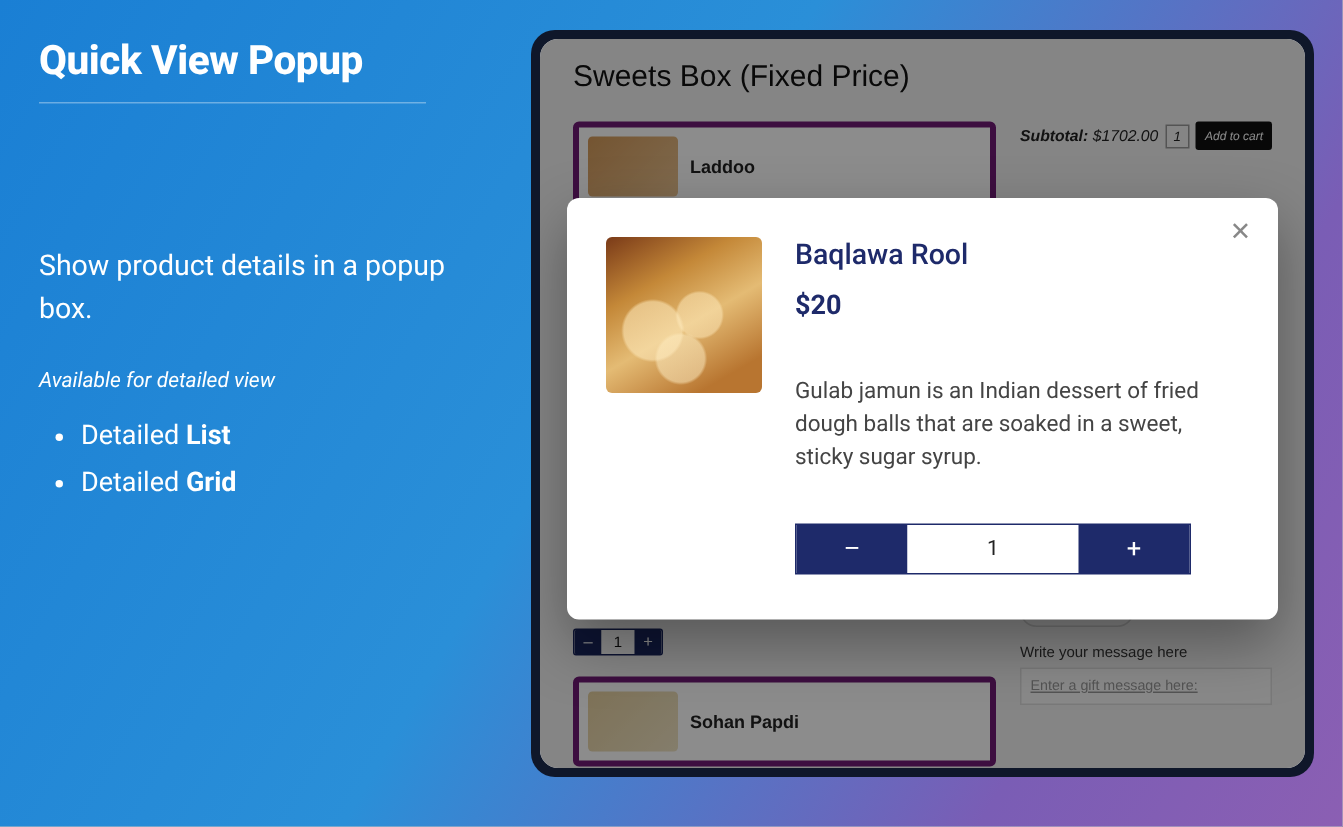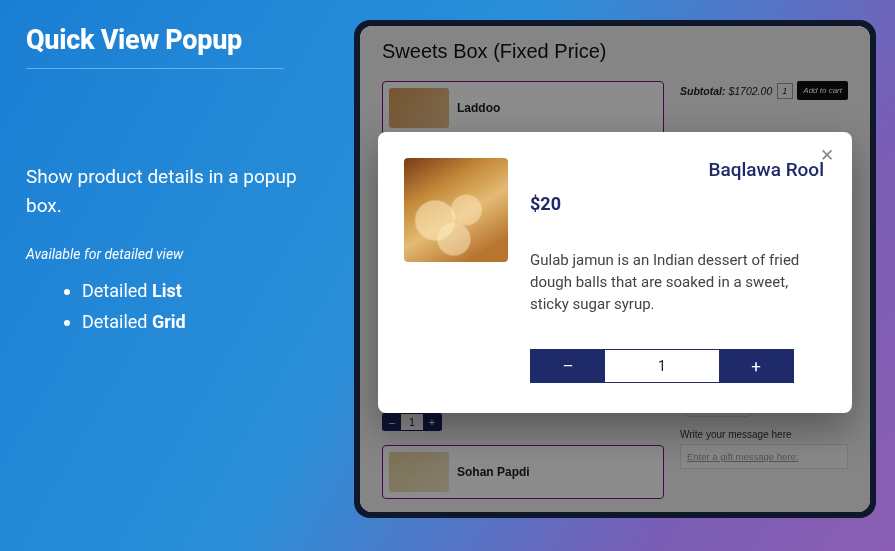--- a/index.html
+++ b/index.html
@@ -8,42 +8,42 @@
   font-family: -apple-system, BlinkMacSystemFont, "Segoe UI", Roboto, Arial, sans-serif;
   background: linear-gradient(120deg, #1a7fd4 0%, #2a8fd8 45%, #7a5db5 80%, #8b5fb3 100%);
   overflow: hidden; position: relative; color: #fff;
 }
 .left-col { position: absolute; left: 26px; top: 24px; width: 310px; }
 .title { font-size: 27px; font-weight: 800; letter-spacing: -0.3px; }
 .title-underline { border-bottom: 1px solid rgba(255,255,255,0.35); width: 258px; margin-top: 12px; }
 .desc { margin-top: 94px; font-size: 19px; line-height: 1.5; font-weight: 400; }
 .subhead { margin-top: 26px; font-size: 14px; font-style: italic; }
 .bullets { margin-top: 14px; padding-left: 28px; font-size: 18px; line-height: 1.7; }
-.bullets li { list-style: disc; margin-left: 28px; }
+.bullets li { list-style: disc; }
 .bold { font-weight: 700; }
 
 .panel-wrap {
   position: absolute; left: 354px; top: 20px; width: 522px; height: 498px;
   background: #0f172a; border-radius: 16px; padding: 6px;
 }
 .panel-inner {
   width: 100%; height: 100%; background: #f3f3f3; border-radius: 12px;
   position: relative; overflow: hidden;
 }
 .overlay {
   position: absolute; inset: 0; background: rgba(0,0,0,0.45); z-index: 5;
   border-radius: 12px;
 }
 
 
 .bg { position: absolute; inset: 0; padding: 14px 22px; color: #111; font-family: Arial, sans-serif; }
 .bg-title { font-size: 20px; font-weight: 500; margin-bottom: 18px; }
 .bg-columns { display: flex; gap: 16px; }
 .bg-list { flex: 1; }
-.bg-card { background: #fff; border: 1px solid #701a75; border-radius: 4px; padding: 6px; margin-bottom: 14px; display: flex; align-items: center; gap: 8px; }
+.bg-card { background: #fff; border: 4px solid #701a75; border-radius: 4px; padding: 6px; margin-bottom: 14px; display: flex; align-items: center; gap: 8px; }
 .bg-thumb { width: 60px; height: 40px; background: linear-gradient(135deg,#d49a5a,#e8c290); border-radius: 3px; flex-shrink: 0; }
 .bg-thumb.sp { background: linear-gradient(135deg,#e6d0a0,#f0e4c4); }
 .bg-prod-name { font-size: 12px; font-weight: 600; color: #222; }
 .bg-row2 { display: flex; align-items: center; margin-top: 4px; }
 .qty-mini { display: inline-flex; border: 1px solid #19255e; border-radius: 2px; overflow: hidden; }
 .qty-mini .btn { width: 18px; height: 16px; background: #19255e; color: #fff; font-size: 11px; display:flex; align-items:center; justify-content:center; }
 .qty-mini .val { width: 22px; height: 16px; background: #fff; color: #111; font-size: 10px; display:flex; align-items:center; justify-content:center; }
 .bg-side { width: 168px; font-size: 10.5px; color:#222; }
 .subtotal-row { display:flex; align-items:center; justify-content:space-between; margin-bottom:6px;font-style:italic; }
 .subtotal-lab { font-weight: 700; }
@@ -72,21 +72,21 @@
   background: linear-gradient(150deg,#7a3a18 0%, #c48838 30%, #e4bb74 55%, #b87530 85%);
   position: relative; overflow: hidden;
 }
 .popup-thumb::after{
   content:""; position:absolute; inset:0;
   background: radial-gradient(circle at 30% 60%, rgba(255,235,190,0.55) 0 20%, transparent 22%),
               radial-gradient(circle at 60% 50%, rgba(255,235,190,0.5) 0 18%, transparent 20%),
               radial-gradient(circle at 48% 78%, rgba(255,240,200,0.5) 0 16%, transparent 18%);
 }
 .popup-info { flex: 1; }
-.popup-title { color: #1e2a6a; font-size: 19px; font-weight: 500; text-align: right; }
+.popup-title { color: #1e2a6a; font-size: 19px; font-weight: 500; }
 .popup-price { color: #1e2a6a; font-size: 18px; font-weight: 700; margin-top: 12px; }
 .popup-desc { color: #444; font-size: 15px; line-height: 1.45; margin-top: 36px; max-width: 290px; }
 .qty-stepper {
   margin-top: 34px; display: flex; border: 1px solid #1e2a6a; width: 264px; height: 34px;
 }
 .qty-stepper .qbtn {
   flex: 0 0 74px; background: #1e2a6a; color:#fff;
   display:flex; align-items:center; justify-content:center; font-size:17px; cursor:pointer;
 }
 .qty-stepper .qval {

